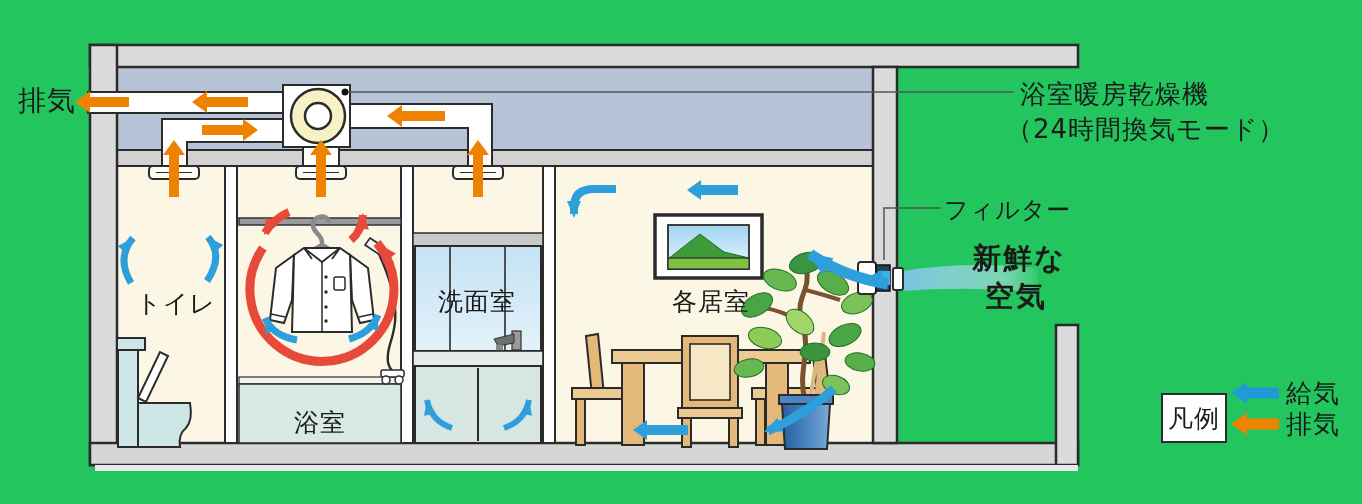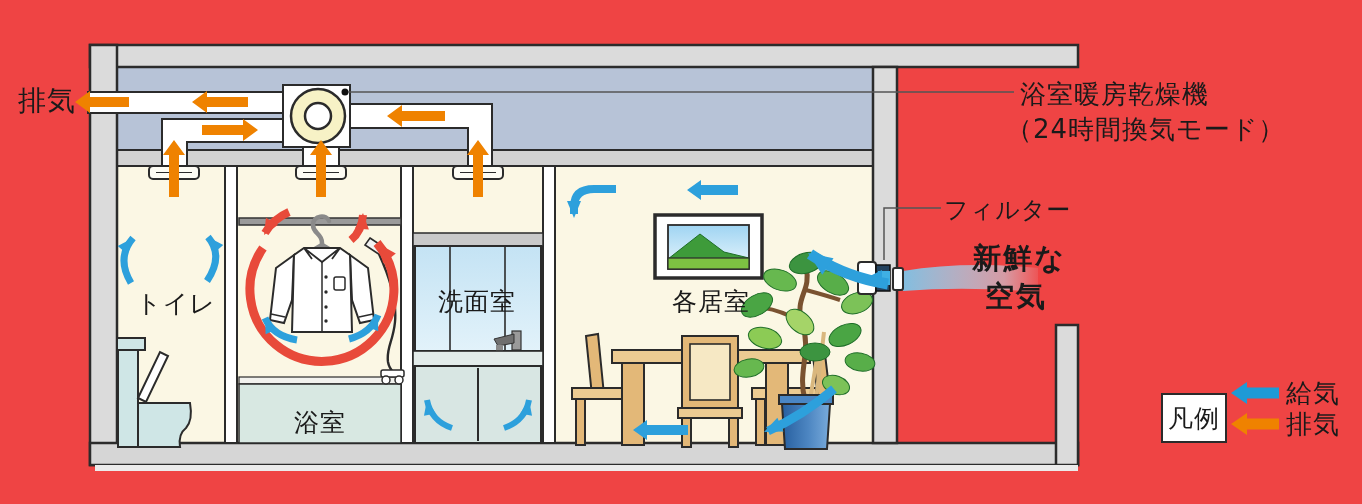--- a/index.html
+++ b/index.html
@@ -1,16 +1,16 @@
 <!DOCTYPE html>
 <html><head>
 <meta charset="utf-8">
 <style>
   html,body{margin:0;padding:0;background:#ffffff;}
-  #stage{position:relative;width:1362px;height:504px;background:#ef4444;overflow:hidden;
+  #stage{position:relative;width:1362px;height:504px;background:#22c55e;overflow:hidden;
          font-family:"DejaVu Sans","Liberation Sans",sans-serif;}
   svg{position:absolute;left:0;top:0;}
   text{font-family:"DejaVu Sans","Liberation Sans",sans-serif;fill:#1a1a1a;}
   .jp{letter-spacing:1px;}
   .fresh{font-weight:bold;letter-spacing:2px;}
 </style>
 </head>
 <body>
 
 <div id="stage">

